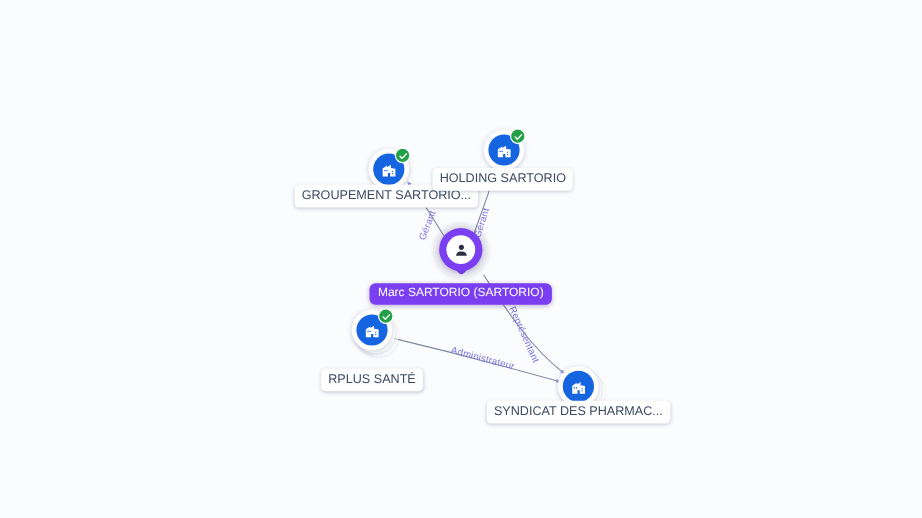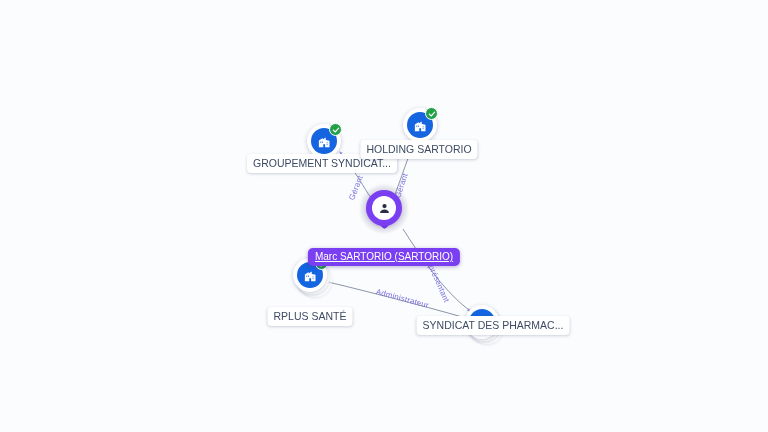--- a/index.html
+++ b/index.html
@@ -182,21 +182,21 @@
               </svg>
             </div>
           </div>
           <div class="verified">
             <svg width="8" height="8" viewBox="0 0 24 24" aria-hidden="true">
               <path d="M4 12.5 L9.5 18 L20 6.5" fill="none" stroke="#ffffff" stroke-width="3.4" stroke-linecap="round" stroke-linejoin="round"></path>
             </svg>
           </div>
         </div>
       </div>
-      <div class="node-label" style="left: 322px; top: 154px; color: rgb(60, 74, 99);">GROUPEMENT SYNDICAT...</div>
+      <div class="node-label" style="left: 322px; top: 154px; color: rgb(60, 74, 99);">GROUPEMENT SARTORIO...</div>
       <div class="node" style="left: 420px; top: 125px;">
         <div class="node-company-wrap">
           <div class="chip">
             <div class="chip-inner">
               <svg width="15" height="15" viewBox="0 0 24 24" aria-hidden="true">
                 <path fill="#ffffff" d="M3 21V10.2L9 6.4v2.2l5-3.2v4.1l6 1.1V21h-7v-4.6h-3V21z"></path>
                 <rect x="5.1" y="12.2" width="1.7" height="1.7" fill="#1565e0"></rect>
                 <rect x="7.9" y="12.2" width="1.7" height="1.7" fill="#1565e0"></rect>
                 <rect x="15.4" y="13.4" width="1.5" height="1.5" fill="#1565e0"></rect>
                 <rect x="15.4" y="16.4" width="1.5" height="1.5" fill="#1565e0"></rect>
@@ -244,30 +244,30 @@
                 <path fill="#ffffff" d="M3 21V10.2L9 6.4v2.2l5-3.2v4.1l6 1.1V21h-7v-4.6h-3V21z"></path>
                 <rect x="5.1" y="12.2" width="1.7" height="1.7" fill="#1565e0"></rect>
                 <rect x="7.9" y="12.2" width="1.7" height="1.7" fill="#1565e0"></rect>
                 <rect x="15.4" y="13.4" width="1.5" height="1.5" fill="#1565e0"></rect>
                 <rect x="15.4" y="16.4" width="1.5" height="1.5" fill="#1565e0"></rect>
               </svg>
             </div>
           </div>
         </div>
       </div>
-      <div class="node-label" style="left: 482px; top: 316px; color: rgb(60, 74, 99); margin-left: 11px;">SYNDICAT DES PHARMAC...</div>
+      <div class="node-label" style="left: 482px; top: 334px; color: rgb(60, 74, 99);">SYNDICAT DES PHARMAC...</div>
       <div class="node" style="left: 384px; top: 212px;">
         <div class="person-wrap">
           <div class="person-halo"></div>
           <div class="pin-tail"></div>
           <div class="pin"></div>
           <div class="pin-core">
             <svg width="13" height="13" viewBox="0 0 24 24" aria-hidden="true">
               <circle cx="12" cy="7.6" r="3.9" fill="#2b2d42"></circle>
               <path d="M3.8 20.5c0-4.3 3.7-6.6 8.2-6.6s8.2 2.3 8.2 6.6z" fill="#2b2d42"></path>
             </svg>
           </div>
         </div>
       </div>
-      <div class="node-label primary" style="left: 384px; top: 248px; background: rgb(123, 63, 242); text-decoration: underline;">Marc SARTORIO (SARTORIO)</div>
+      <div class="node-label primary" style="left: 384px; top: 236px; background: rgb(123, 63, 242);">Marc SARTORIO (SARTORIO)</div>
     </div>
 
 </div>
 
 </body></html>

